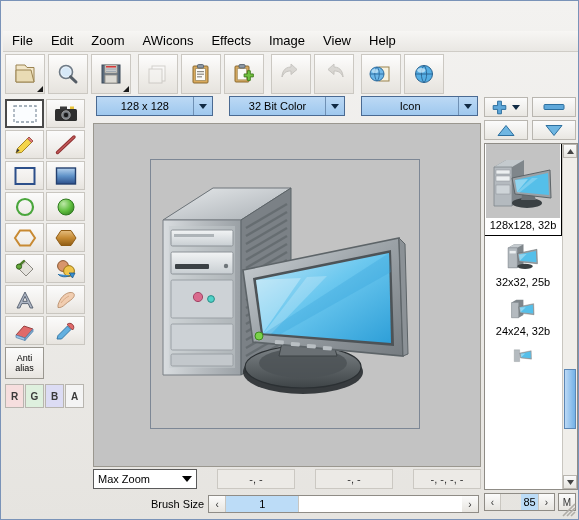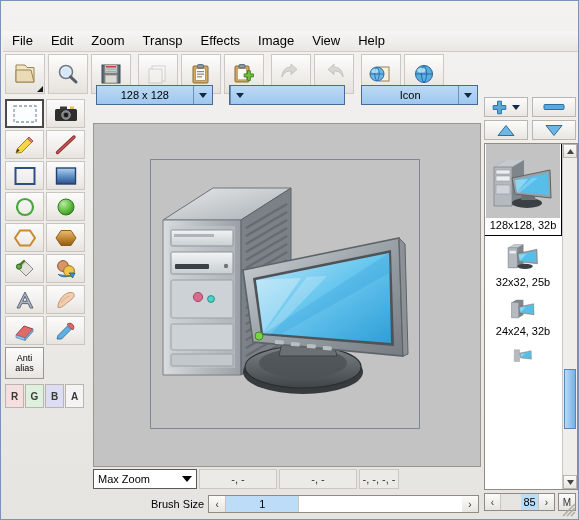--- a/index.html
+++ b/index.html
@@ -42,21 +42,21 @@
   .toolbar{position:absolute;left:4px;top:52px;width:571px;height:42px;
            display:flex;align-items:center;gap:3px;}
   .tbbtn{width:38px;height:38px;border:1px solid #cbc8c2;
          background:linear-gradient(180deg,#fdfdfd 0%,#f0eeea 55%,#e6e3de 100%);
          display:flex;align-items:center;justify-content:center;position:relative;}
   .tbbtn.sep{margin-left:4px;}
   .corner{position:absolute;right:1px;bottom:1px;width:0;height:0;
           border-left:6px solid transparent;border-bottom:6px solid #1a1a1a;}
 
   
-  .optrow{position:absolute;left:95px;top:84px;width:382px;height:20px;
+  .optrow{position:absolute;left:95px;top:95px;width:382px;height:20px;
           display:flex;gap:16px;}
   .combo{flex:1 1 0;height:20px;border:1px solid #4a6a92;
          background:linear-gradient(180deg,#bcd9f5,#9fc8ee);
          display:flex;align-items:center;position:relative;box-sizing:border-box;}
   .combo .cval{flex:1 1 auto;text-align:center;font-size:11px;color:#000;}
   .combo .carrow{width:18px;height:18px;flex:0 0 18px;border-left:1px solid #6f90b4;
                  display:flex;align-items:center;justify-content:center;}
   .arrow-dn{width:0;height:0;border-left:4px solid transparent;
             border-right:4px solid transparent;border-top:5px solid #102a44;}
 
@@ -109,21 +109,21 @@
           font-size:10px;color:#333;}
   .spin-b.rt{border-right:0;border-left:1px solid #c9c6c0;}
   .spin-v{flex:1 1 auto;background:#bcdcf7;display:flex;align-items:center;
           justify-content:center;font-size:11px;color:#000;margin-left:20px;}
   .mbtn{width:18px;height:18px;border:1px solid #8f8c86;
         background:linear-gradient(180deg,#fbfbfb,#e7e5e0);
         display:flex;align-items:center;justify-content:center;
         font-size:10px;color:#333;box-sizing:border-box;}
 
   
-  .statusrow{position:absolute;left:92px;top:468px;width:306px;height:21px;display:flex;gap:2px;}
+  .statusrow{position:absolute;left:92px;top:468px;width:388px;height:21px;display:flex;gap:20px;}
   .zoomcombo{width:104px;height:20px;border:1px solid #5a5a5a;background:#fff;
              display:flex;align-items:center;box-sizing:border-box;}
   .zoomcombo .zv{flex:1 1 auto;padding-left:4px;font-size:11px;color:#000;}
   .zoomcombo .za{width:18px;display:flex;align-items:center;justify-content:center;}
   .arrow-dn-blk{width:0;height:0;border-left:5px solid transparent;
                 border-right:5px solid transparent;border-top:6px solid #000;}
   .statcell{height:20px;border:1px solid #cbc8c2;background:#eceae6;
             display:flex;align-items:center;justify-content:center;
             font-size:11px;color:#333;box-sizing:border-box;}
 
@@ -142,21 +142,21 @@
 </head>
 <body>
 
 <div class="app">
 
 
   <div class="menubar">
     <div class="menu-item">File</div>
     <div class="menu-item">Edit</div>
     <div class="menu-item">Zoom</div>
-    <div class="menu-item">Transp</div>
+    <div class="menu-item">AWicons</div>
     <div class="menu-item">Effects</div>
     <div class="menu-item">Image</div>
     <div class="menu-item">View</div>
     <div class="menu-item">Help</div>
   </div>
 
   <div class="toolbar">
 
     <div class="tbbtn">
       <svg width="26" height="24" viewBox="0 0 26 24">
@@ -244,20 +244,21 @@
   </div>
 
   <div class="optrow">
     <div class="combo">
       <span class="cval">128 x 128</span>
       <span class="carrow">
           <i class="arrow-dn"></i>
         </span>
     </div>
     <div class="combo">
+      <span class="cval">32 Bit Color</span>
       <span class="carrow">
           <i class="arrow-dn"></i>
         </span>
     </div>
     <div class="combo">
       <span class="cval">Icon</span>
       <span class="carrow">
           <i class="arrow-dn"></i>
         </span>
     </div>

